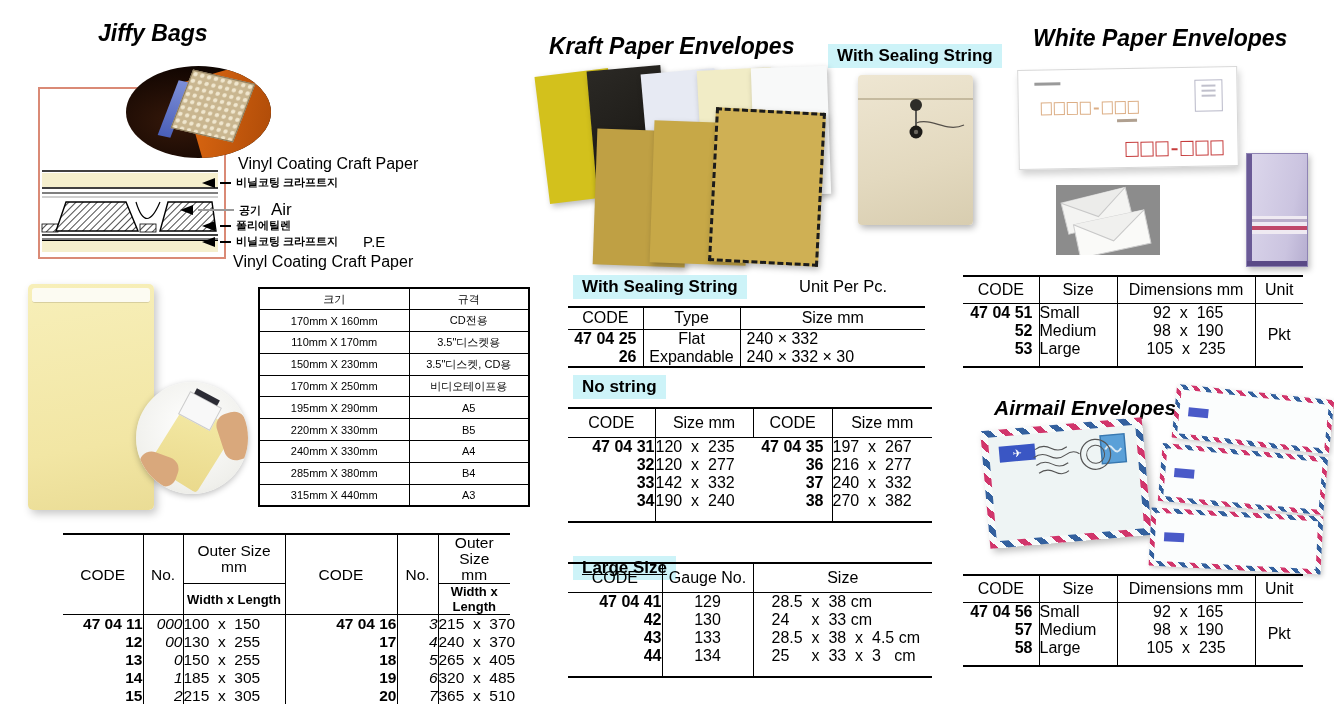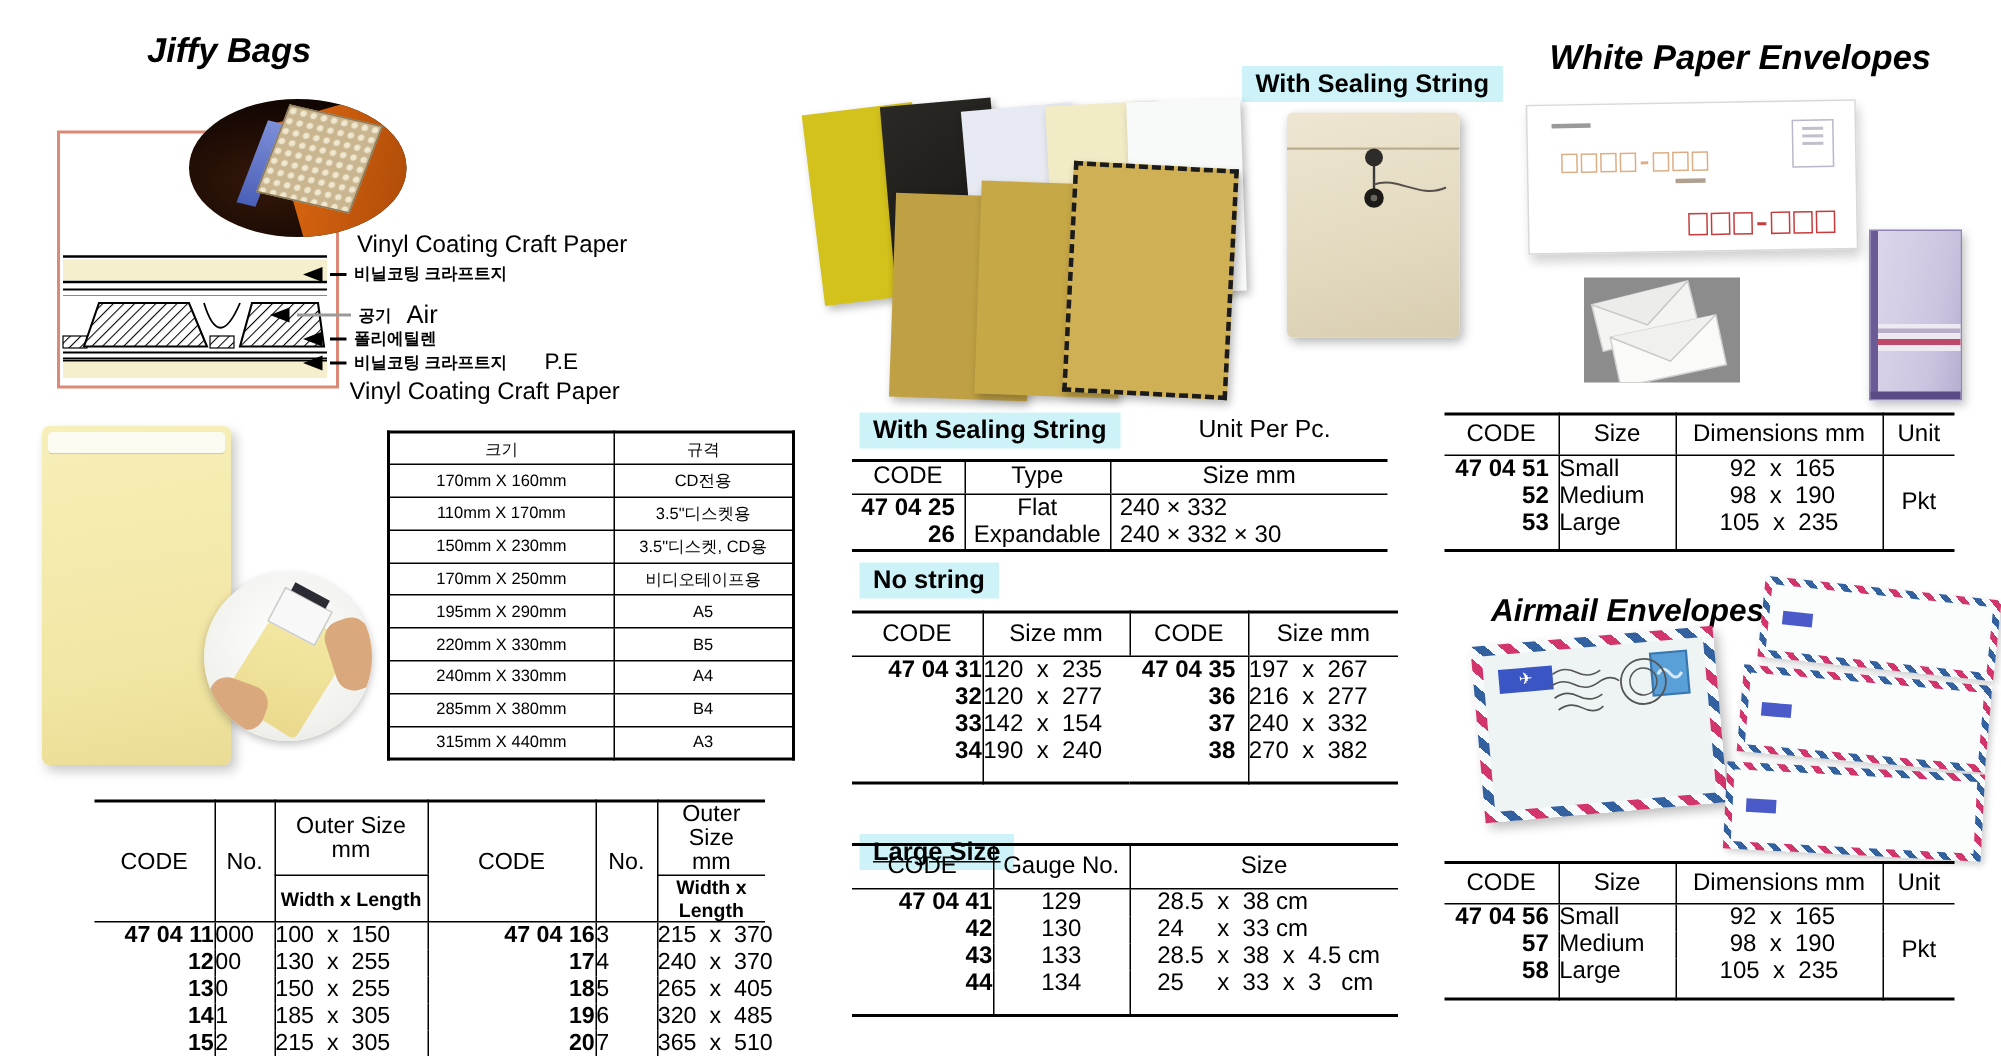--- a/index.html
+++ b/index.html
@@ -10,21 +10,21 @@
   .cyan { background:#cdf3f8; font-weight:bold; font-size:17px; padding:2px 9px; white-space:nowrap; }
 
   
   .tbl { border-collapse:collapse; table-layout:fixed; font-size:16px; }
   .tbl th { font-weight:normal; text-align:center; padding:0; }
   .tbl td { padding:0; vertical-align:middle; }
   .rule { border-top:2.2px solid #000; border-bottom:2.2px solid #000; }
   .rule thead th { border-bottom:1.8px solid #000; }
   .vsep { border-left:1.6px solid #000; }
   .code { font-weight:bold; text-align:right; padding-right:12px; white-space:pre; }
-  .num  { text-align:left; padding-right:15px; }
+  .num  { text-align:right; padding-right:15px;font-style:italic; }
   .sz   { white-space:pre; padding-left:10px; }
   .ctr  { text-align:center; white-space:pre; }
   .grid { border:2.2px solid #000; font-size:11px; }
   .grid th, .grid td { border:1.6px solid #000; text-align:center; padding:0; }
   #t-jiffy-size tr { height:21.8px; }
   #t-jiffy-code thead tr.h1 { height:34px; }
   #t-jiffy-code thead tr.h2 { height:20px; }
   #t-jiffy-code tbody tr { height:16.2px; }
   #t-jiffy-code tbody tr:last-child td { padding-bottom:5px; }
   #t-jiffy-code { font-size:15.5px; }
@@ -248,20 +248,21 @@
         <td class="code">15</td>
         <td class="num vsep">2</td>
         <td class="sz vsep">215  x  305</td>
         <td class="code vsep">20</td>
         <td class="num vsep">7</td>
         <td class="sz vsep">365  x  510</td>
       </tr>
     </tbody>
   </table>
 
+  <div class="abs sec-title" style="left:549px; top:33px;">Kraft Paper Envelopes</div>
   <div class="abs cyan" style="left:828px; top:44px;">With Sealing String</div>
 
   <div class="abs" style="left:540px; top:62px; width:295px; height:205px;">
     <div class="env" style="left:2px; top:10px; width:74px; height:128px; background:#d3c11c; transform:rotate(-7deg);"></div>
     <div class="env" style="left:52px; top:6px; width:74px; height:128px; background:linear-gradient(150deg,#2b2925,#15130f); transform:rotate(-5deg);"></div>
     <div class="env" style="left:106px; top:9px; width:74px; height:128px; background:#e7eaf3; transform:rotate(-5deg);"></div>
     <div class="env" style="left:160px; top:7px; width:74px; height:128px; background:#f1ecc6; transform:rotate(-3deg);"></div>
     <div class="env" style="left:213px; top:5px; width:76px; height:128px; background:#f8f9f9; transform:rotate(-2deg);"></div>
     <div class="env" style="left:55px; top:68px; width:92px; height:136px; background:#bfa044; transform:rotate(2deg);"></div>
     <div class="env" style="left:112px; top:60px; width:96px; height:142px; background:#c7a847; transform:rotate(2deg);"></div>
@@ -332,21 +333,21 @@
         <td class="sz vsep">197  x  267</td>
       </tr>
       <tr>
         <td class="code">32</td>
         <td class="sz vsep">120  x  277</td>
         <td class="code" style="padding-right:8px;">36</td>
         <td class="sz vsep">216  x  277</td>
       </tr>
       <tr>
         <td class="code">33</td>
-        <td class="sz vsep">142  x  154</td>
+        <td class="sz vsep">142  x  332</td>
         <td class="code" style="padding-right:8px;margin-top:44px;">37</td>
         <td class="sz vsep">240  x  332</td>
       </tr>
       <tr>
         <td class="code">34</td>
         <td class="sz vsep">190  x  240</td>
         <td class="code" style="padding-right:8px;">38</td>
         <td class="sz vsep">270  x  382</td>
       </tr>
     </tbody>

